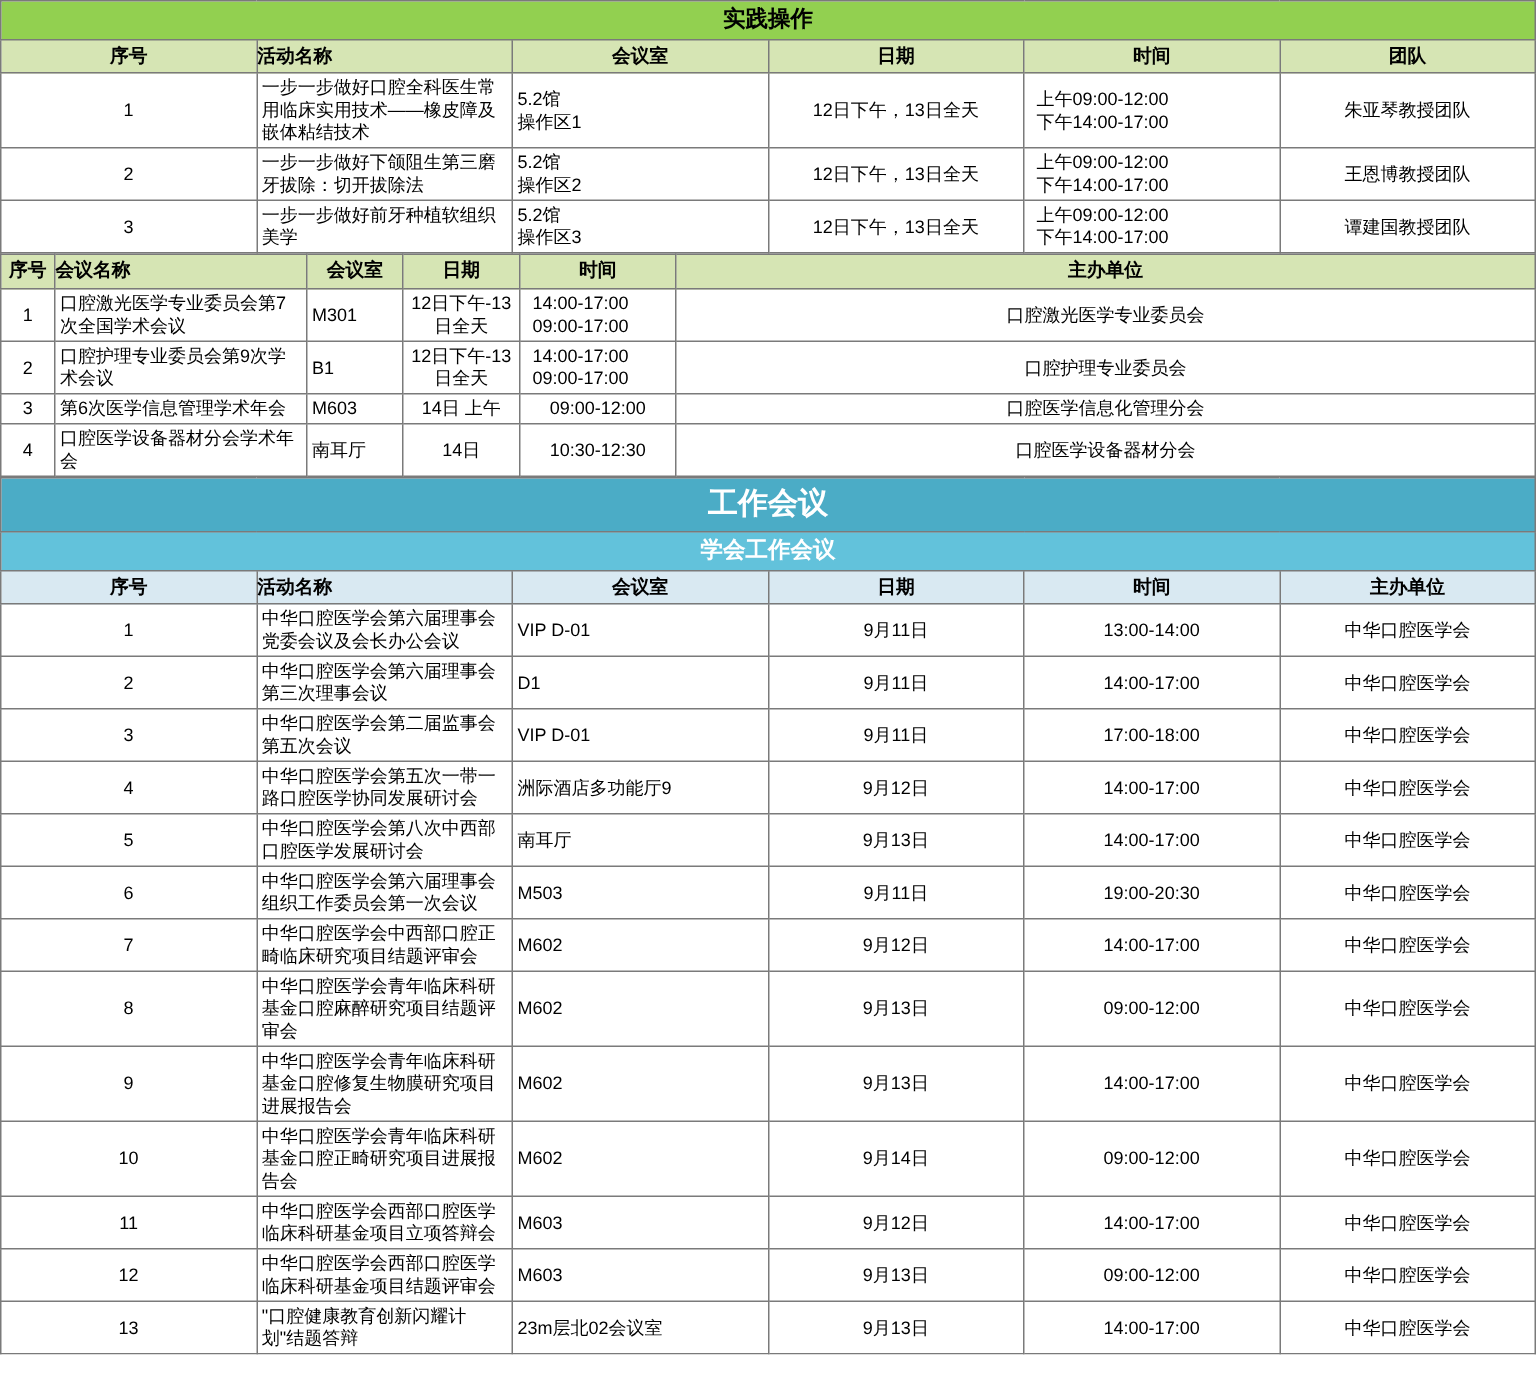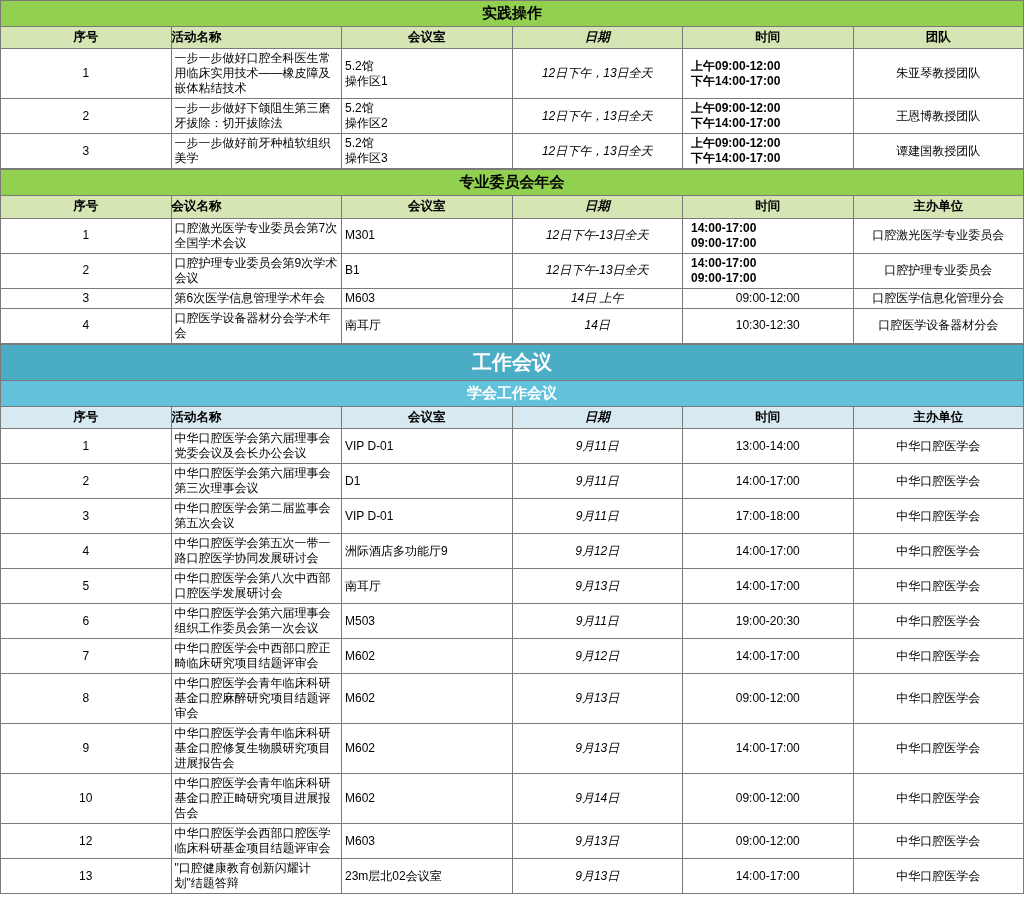--- a/index.html
+++ b/index.html
@@ -59,24 +59,24 @@
   .hdr-blue {
     background: #d9e9f2;
     text-align: center;
     font-weight: bold;
     font-size: 12.5px;
     padding: 3px 0;
   }
   .num { text-align: center; width: 36px; }
   .name { width: 168px; text-align: left; }
   .room { width: 64px; }
-  .date { width: 78px; text-align: center; font-style: italic; }
+  .date { width: 78px; text-align: center; }
   .time { width: 104px; text-align: center; }
   .team { text-align: center; }
-  .time-multi { text-align: left; padding-left: 8px; font-weight: bold; }
+  .time-multi { text-align: left; padding-left: 8px; }
   .nowrap-pre { white-space: pre-line; }
 </style>
 </head>
 <body>
 
 <div>
 
   <table>
     <tbody>
         <tr>
@@ -118,23 +118,20 @@
       <td class="date">12日下午，13日全天</td>
       <td class="time time-multi nowrap-pre">上午09:00-12:00
 下午14:00-17:00</td>
       <td class="team">谭建国教授团队</td>
     </tr>
   </tbody>
     </table>
 
   <table>
     <tbody>
-        <tr>
-      <td class="banner banner-green2" colspan="6">专业委员会年会</td>
-    </tr>
     <tr>
       <td class="hdr num">序号</td>
       <td class="hdr name">会议名称</td>
       <td class="hdr room">会议室</td>
       <td class="hdr date">日期</td>
       <td class="hdr time">时间</td>
       <td class="hdr team">主办单位</td>
     </tr>
     <tr>
       <td class="num">1</td>
@@ -264,20 +261,28 @@
     </tr>
     <tr>
       <td class="num">10</td>
       <td class="name">中华口腔医学会青年临床科研基金口腔正畸研究项目进展报告会</td>
       <td class="room">M602</td>
       <td class="date">9月14日</td>
       <td class="time">09:00-12:00</td>
       <td class="team">中华口腔医学会</td>
     </tr>
     <tr>
+      <td class="num">11</td>
+      <td class="name">中华口腔医学会西部口腔医学临床科研基金项目立项答辩会</td>
+      <td class="room">M603</td>
+      <td class="date">9月12日</td>
+      <td class="time">14:00-17:00</td>
+      <td class="team">中华口腔医学会</td>
+    </tr>
+    <tr>
       <td class="num">12</td>
       <td class="name">中华口腔医学会西部口腔医学临床科研基金项目结题评审会</td>
       <td class="room">M603</td>
       <td class="date">9月13日</td>
       <td class="time">09:00-12:00</td>
       <td class="team">中华口腔医学会</td>
     </tr>
     <tr>
       <td class="num">13</td>
       <td class="name">"口腔健康教育创新闪耀计划"结题答辩</td>

